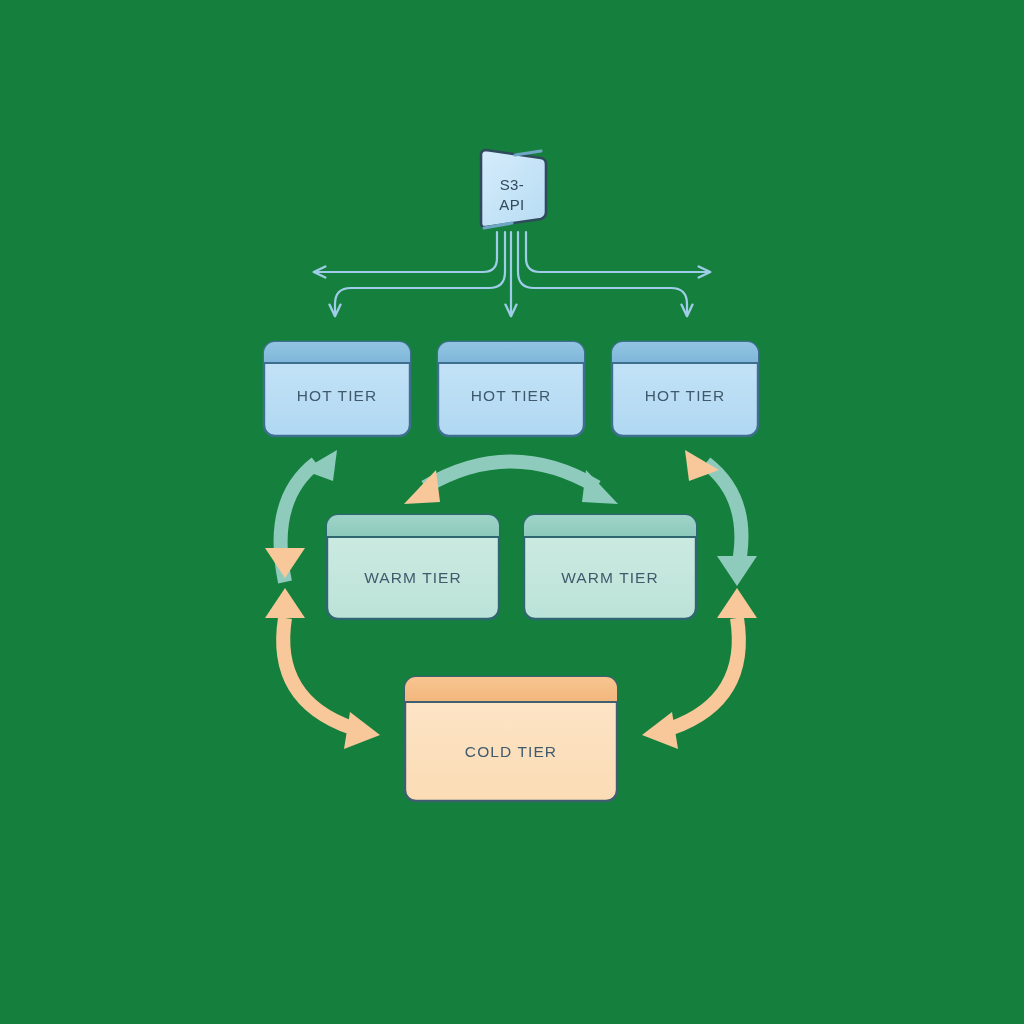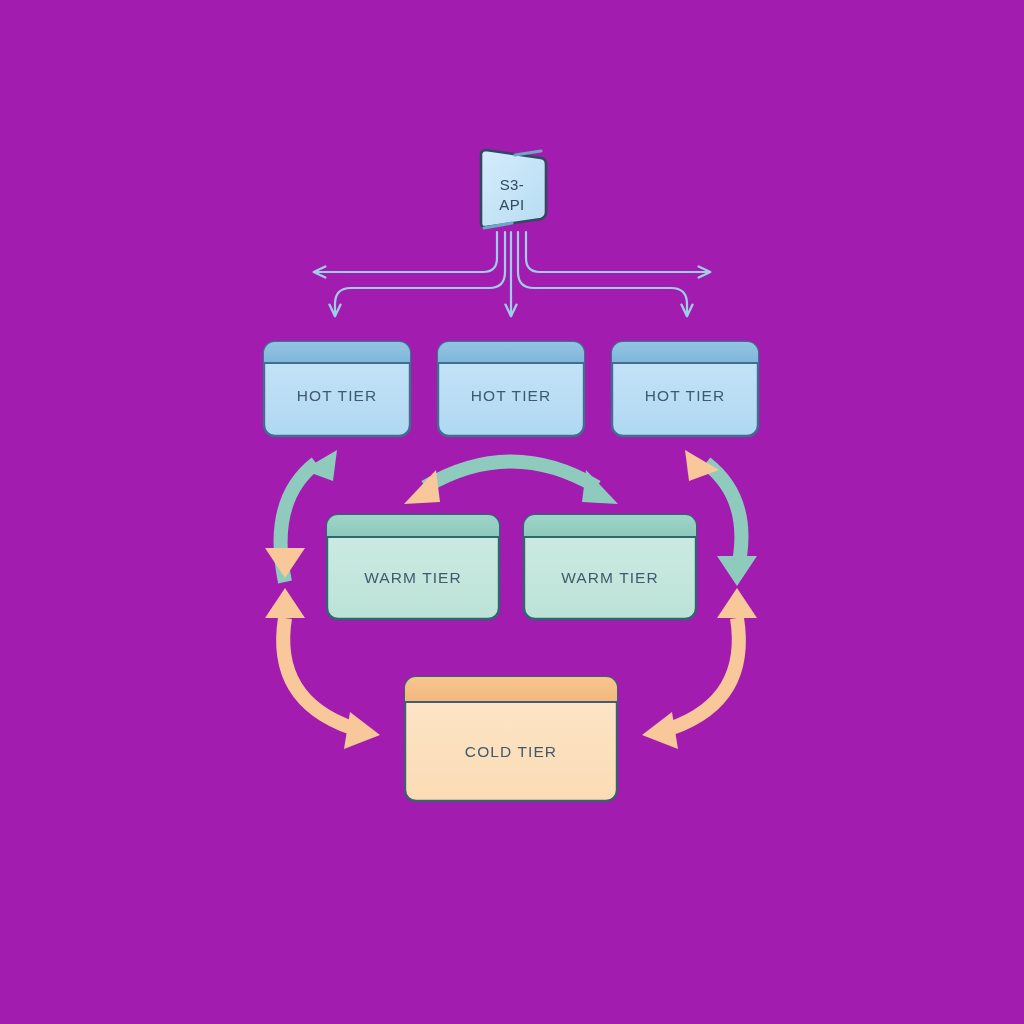--- a/index.html
+++ b/index.html
@@ -2,21 +2,21 @@
 <html><head>
 <meta charset="utf-8">
 <style>
   html,body{margin:0;padding:0;}
   body{
     width:1024px;height:1024px;
     background:#ffffff;
     font-family:"Liberation Sans", sans-serif;
     overflow:hidden;
   }
-  #canvas{position:relative;width:1024px;height:1024px;background:#a21caf;}
+  #canvas{position:relative;width:1024px;height:1024px;background:#15803d;}
   #canvas svg{position:absolute;top:0;left:0;width:1024px;height:1024px;}
   .node-label{
     font-family:"Liberation Sans", sans-serif;
     font-size:15.5px;
     letter-spacing:1.1px;
     fill:#3f5a6d;
   }
   .api-label{
     font-family:"Liberation Sans", sans-serif;
     font-size:15px;

